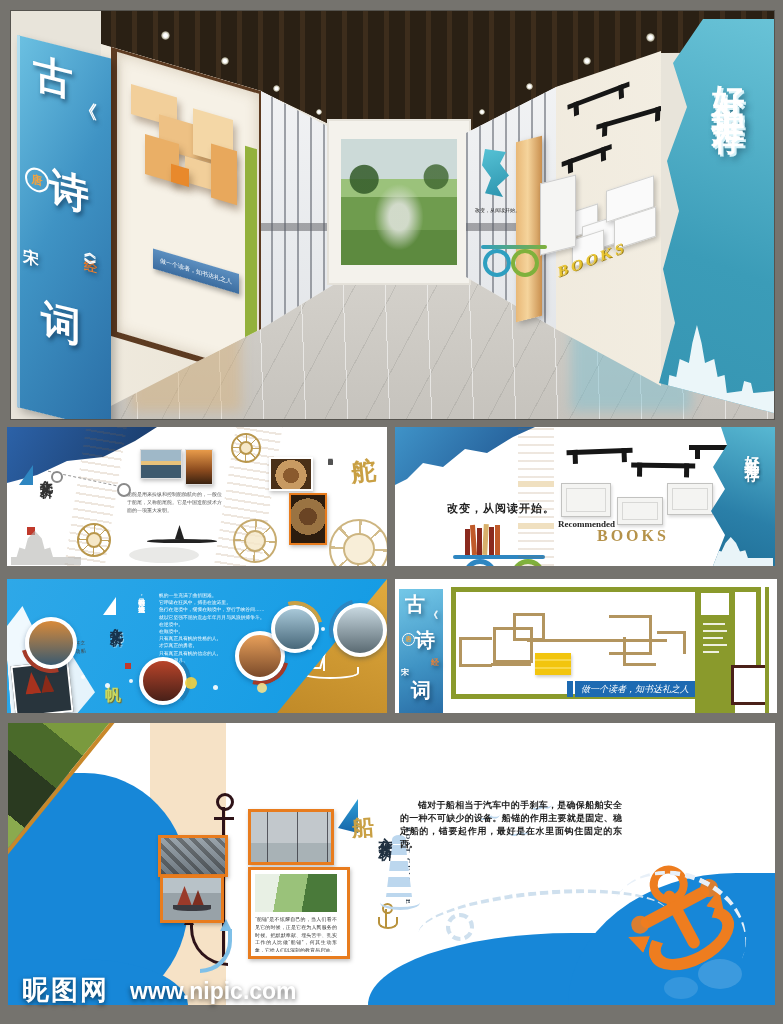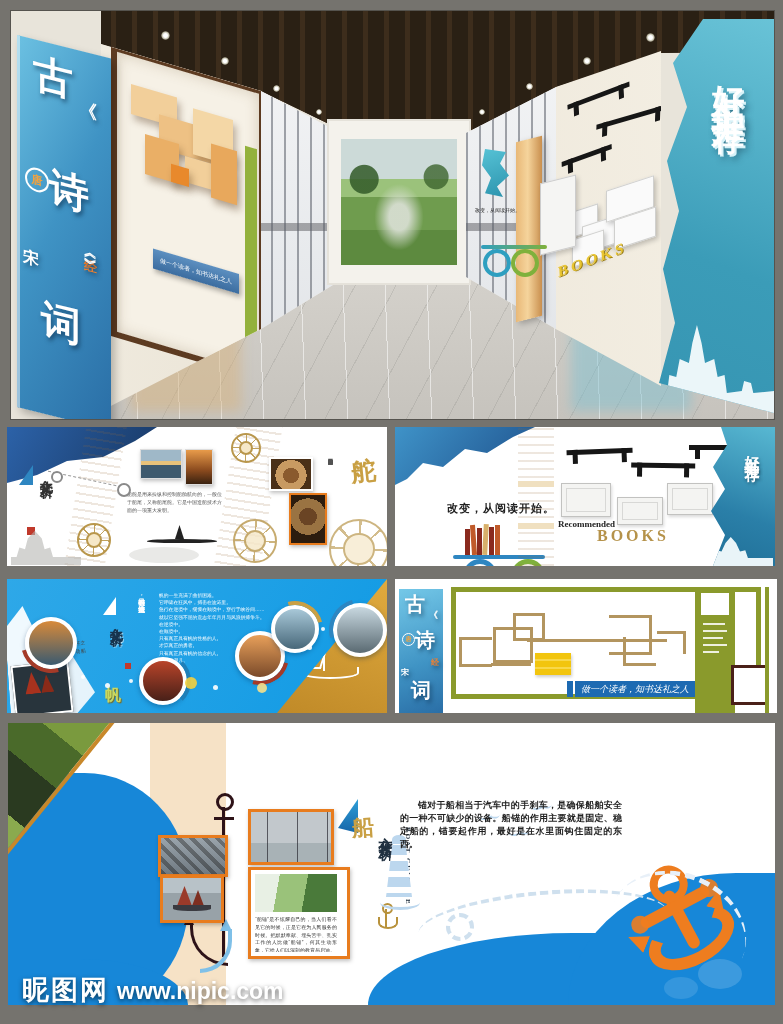--- a/index.html
+++ b/index.html
@@ -88,21 +88,21 @@
   .badge::after{content:"";position:absolute;inset:-8px;border-radius:50%;border:4px solid transparent;
     border-top-color:var(--arc);transform:rotate(var(--rot,0deg));}
   .dot{position:absolute;border-radius:50%;background:#fff;opacity:.9;}
   .tanline{position:absolute;border:3px solid #b3955f;}
   .oline{height:2px;background:rgba(255,255,255,.85);margin:5px 8px;}
   .gull{position:absolute;width:14px;height:7px;border-bottom:2px solid #bcd7ee;border-radius:0 0 50% 50%;transform:rotate(-8deg);}
   .gull::after{content:"";position:absolute;left:10px;top:0;width:12px;height:7px;border-bottom:2px solid #bcd7ee;border-radius:0 0 50% 50%;transform:rotate(14deg);}
   
   #wm{left:22px;top:972px;color:#fff;text-shadow:0 2px 5px rgba(0,0,0,.6);z-index:50;}
   #wm .site{font-size:27px;font-weight:bold;letter-spacing:2px;}
-  #wm .url{font-size:23px;font-weight:bold;margin-left:8px;}
+  #wm .url{font-size:23px;font-weight:bold;margin-left:21px;}
   #idbar{right:8px;top:978px;height:26px;line-height:26px;padding:0 10px;background:rgba(72,72,72,.78);
     color:#fff;font-size:15px;z-index:50;}
 </style>
 </head>
 <body>
 
 <div class="page">
 
   <div class="ab" id="scene">
     <div class="ab" id="floor">

